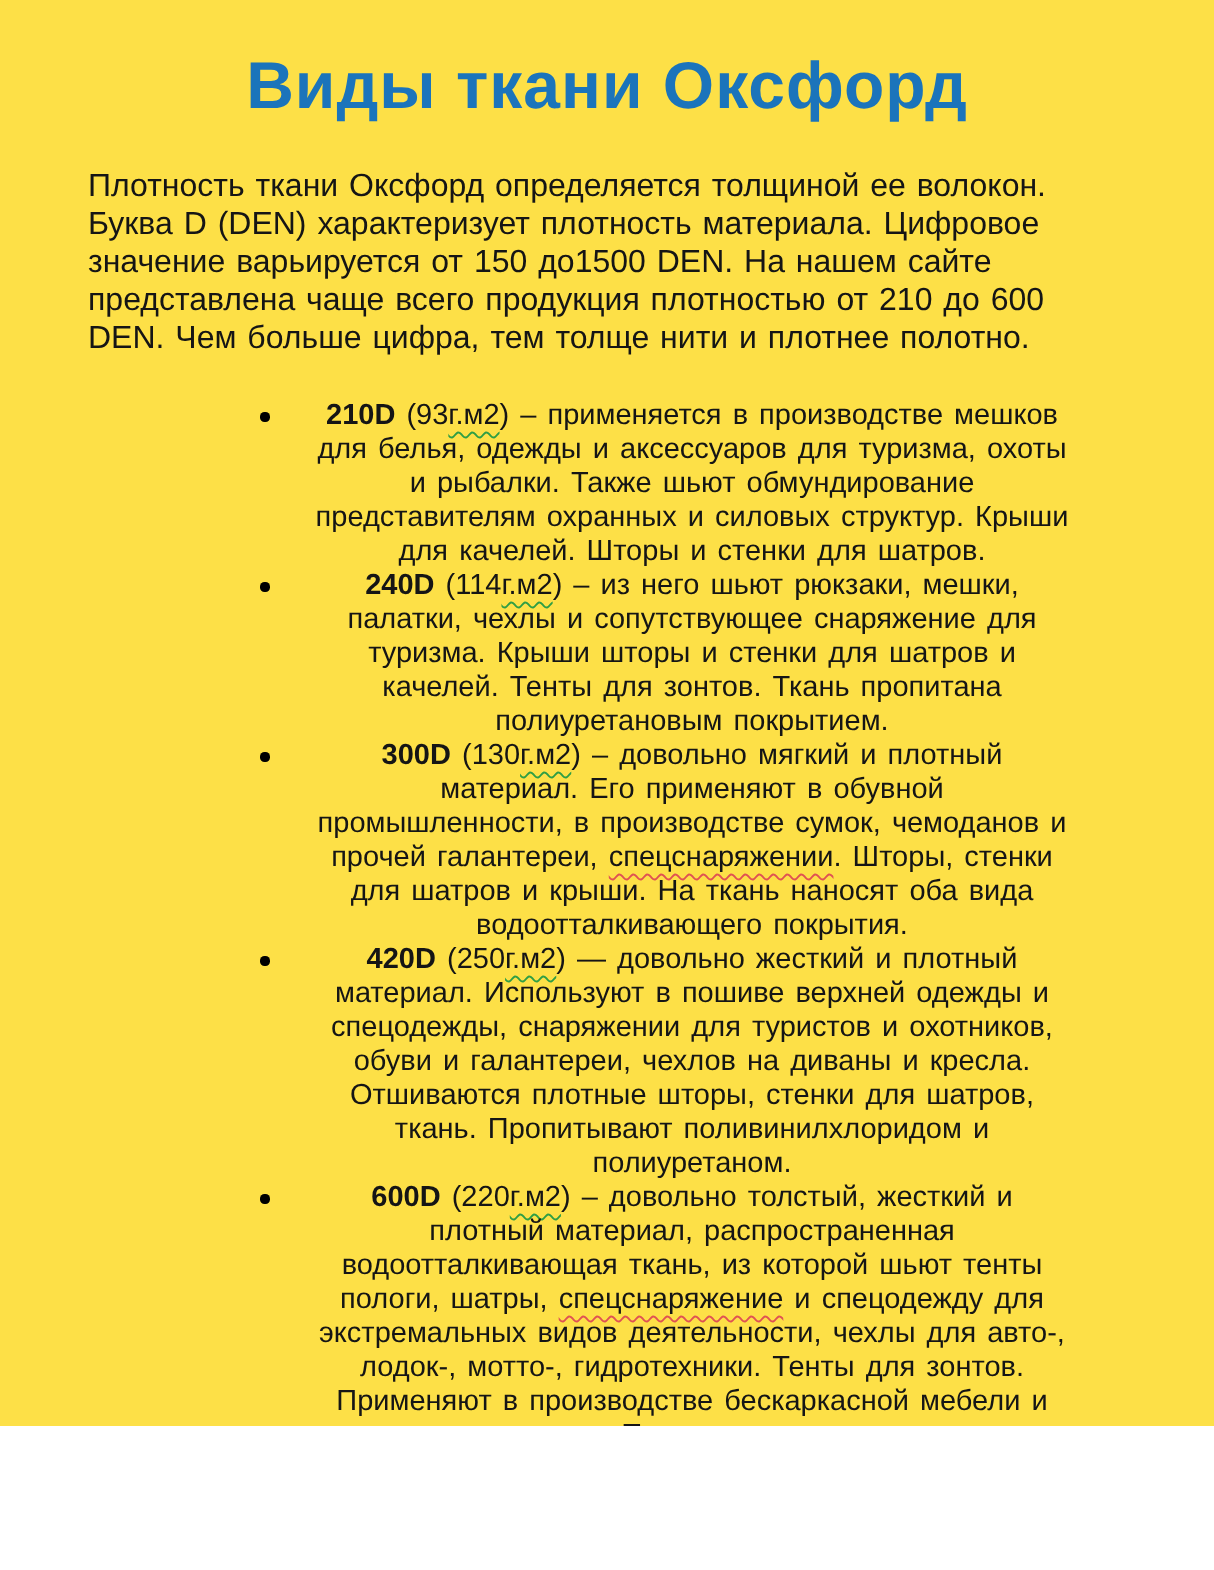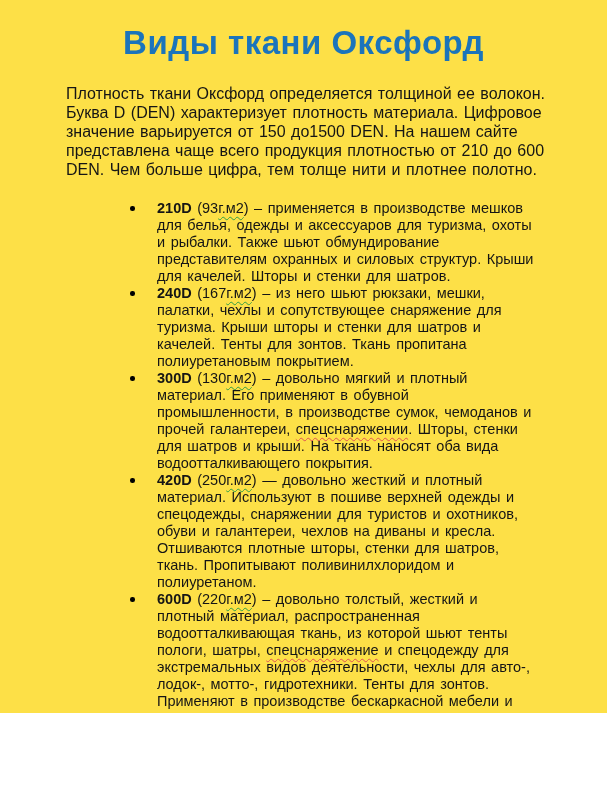--- a/index.html
+++ b/index.html
@@ -19,34 +19,35 @@
   .title {
     margin: 24px 10px 0 10px;
     text-align: center;
     font-size: 33px;
     line-height: 1.15;
     font-weight: bold;
     color: var(--title-color, #1b74bb);
     letter-spacing: 0.5px;
   }
   .intro {
-    margin: 22px 0 0 66px;
+    margin: 22px 0 0 44px;
     width: 480px;
     font-size: 16px;
     line-height: 19px;
     word-spacing: 1px;
   }
   .density-list {
     margin: 21px 0 0 0;
     padding: 0 0 0 157px;
     width: 378px;
     list-style: none;
     font-size: 14.5px;
     line-height: 17px;
     word-spacing: 1.5px;
+    text-align: center;
   }
   .density-list li {
     position: relative;
     margin: 0;
     padding: 0;
   }
   .density-list li::before {
     content: "";
     position: absolute;
     left: -27px;
@@ -77,18 +78,18 @@
 </head>
 <body>
 
 <div class="page">
   <h1 class="title">Виды ткани Оксфорд</h1>
 
   <p class="intro">Плотность ткани Оксфорд определяется толщиной ее волокон. Буква D (DEN) характеризует плотность материала. Цифровое значение варьируется от 150 до1500 DEN. На нашем сайте представлена чаще всего продукция плотностью от 210 до 600 DEN. Чем больше цифра, тем толще нити и плотнее полотно.</p>
 
   <ul class="density-list">
       <li><span class="density-label">210D</span><span> (93</span><span class="mark-grammar">г.м2</span><span>) – применяется в производстве мешков для белья, одежды и аксессуаров для туризма, охоты и рыбалки. Также шьют обмундирование представителям охранных и силовых структур. Крыши для качелей. Шторы и стенки для шатров.</span></li>
-      <li><span class="density-label">240D</span><span> (167</span><span class="mark-grammar">г.м2</span><span>) – из него шьют рюкзаки, мешки, палатки, чехлы и сопутствующее снаряжение для туризма. Крыши шторы и стенки для шатров и качелей. Тенты для зонтов. Ткань пропитана полиуретановым покрытием.</span></li>
+      <li><span class="density-label">240D</span><span> (114</span><span class="mark-grammar">г.м2</span><span>) – из него шьют рюкзаки, мешки, палатки, чехлы и сопутствующее снаряжение для туризма. Крыши шторы и стенки для шатров и качелей. Тенты для зонтов. Ткань пропитана полиуретановым покрытием.</span></li>
       <li><span class="density-label">300D</span><span> (130</span><span class="mark-grammar">г.м2</span><span>) – довольно мягкий и плотный материал. Его применяют в обувной промышленности, в производстве сумок, чемоданов и прочей галантереи, </span><span class="mark-spelling">спецснаряжении</span><span>. Шторы, стенки для шатров и крыши. На ткань наносят оба вида водоотталкивающего покрытия.</span></li>
       <li><span class="density-label">420D</span><span> (250</span><span class="mark-grammar">г.м2</span><span>) — довольно жесткий и плотный материал. Используют в пошиве верхней одежды и спецодежды, снаряжении для туристов и охотников, обуви и галантереи, чехлов на диваны и кресла. Отшиваются плотные шторы, стенки для шатров, ткань. Пропитывают поливинилхлоридом и полиуретаном.</span></li>
       <li><span class="density-label">600D</span><span> (220</span><span class="mark-grammar">г.м2</span><span>) – довольно толстый, жесткий и плотный материал, распространенная водоотталкивающая ткань, из которой шьют тенты пологи, шатры, </span><span class="mark-spelling">спецснаряжение</span><span> и спецодежду для экстремальных видов деятельности, чехлы для авто-, лодок-, мотто-, гидротехники. Тенты для зонтов. Применяют в производстве бескаркасной мебели и уличных подушек. Тенты для зонтов, крыш для качелей, беседок и шатров.</span></li>
     </ul>
 </div>
 
 </body></html>

